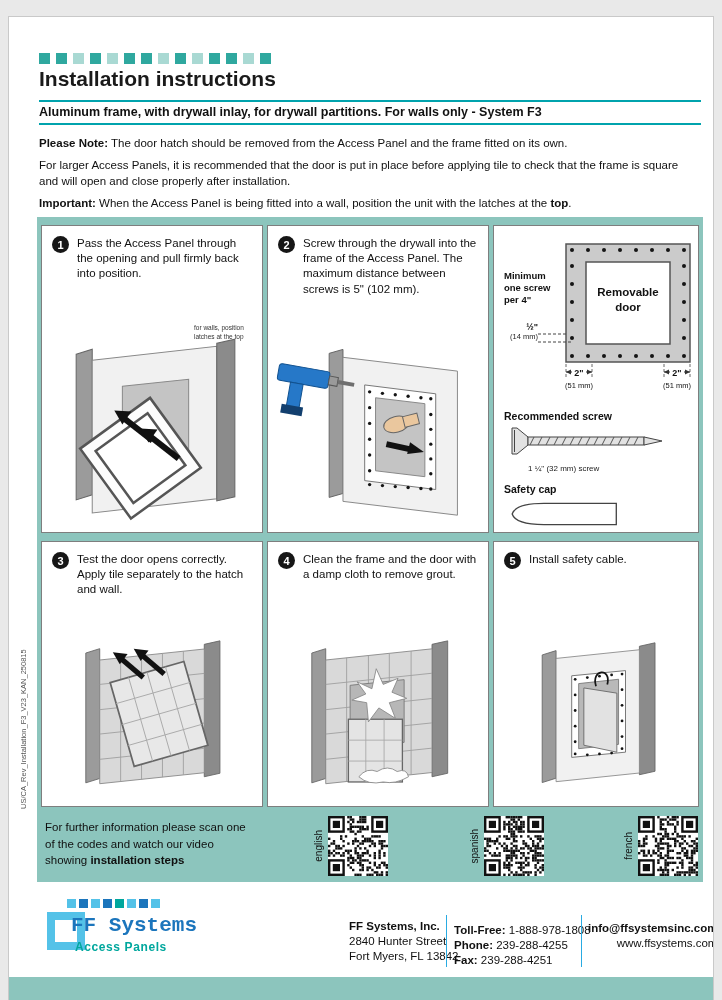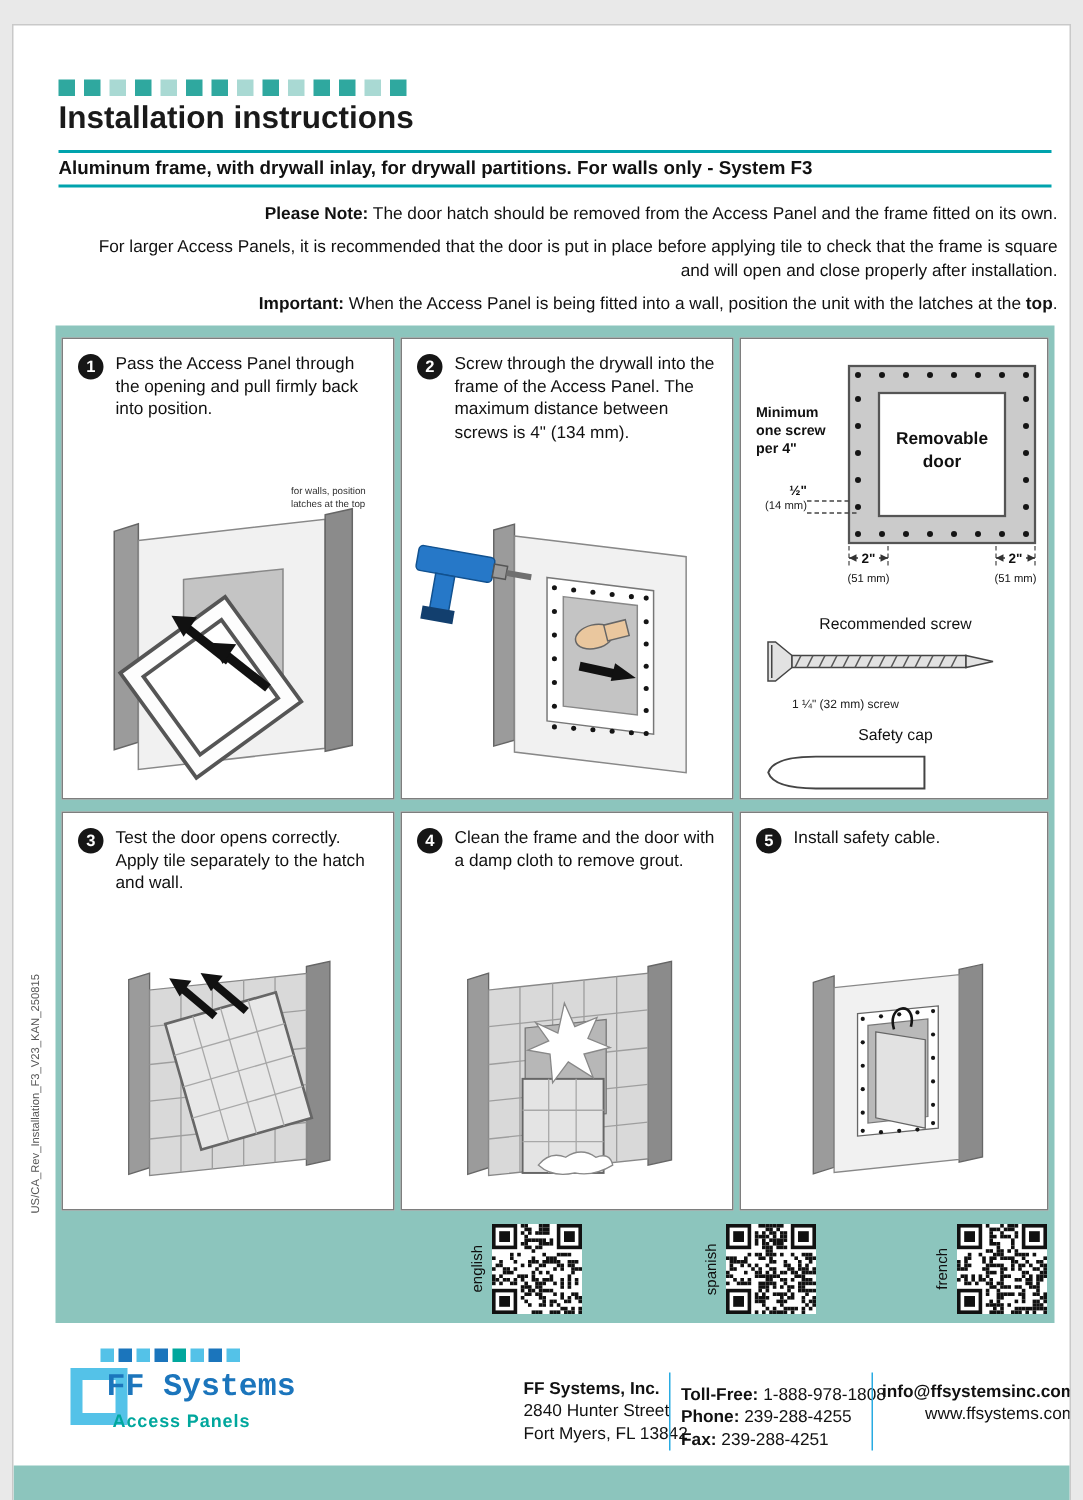--- a/index.html
+++ b/index.html
@@ -8,41 +8,41 @@
           border:1px solid #c9c9c9; overflow:hidden; margin:16px auto; }
 
   
   .top-squares { position:absolute; left:30px; top:36px; display:flex; gap:6px; }
   .sq { width:11px; height:11px; }
   .sq.a { background:#2fa89f; } .sq.b { background:#a9d9d3; }
   .title { position:absolute; left:30px; top:50px; font-size:21px; font-weight:bold; color:#1a1a1a; }
   .rule { position:absolute; left:30px; width:662px; height:2px; background:#00a3ad; }
   .r1 { top:83px; } .r2 { top:106px; }
   .subtitle { position:absolute; left:30px; top:88px; font-size:12.5px; font-weight:bold; color:#111; }
-  .notes { position:absolute; left:44px; top:118px; width:652px; font-size:11.5px; color:#111; line-height:1.4;text-align:right; }
+  .notes { position:absolute; left:30px; top:118px; width:652px; font-size:11.5px; color:#111; line-height:1.4; }
   .notes p { margin-bottom:6px; }
 
   
   .teal { position:absolute; left:28px; top:200px; width:666px; height:665px; background:#8cc5bd; }
   .panel { position:absolute; background:#fff; border:1px solid #7e7e7e; }
   .step-head { display:flex; gap:8px; padding:10px 10px 4px 10px; }
   .badge { width:17px; height:17px; border-radius:50%; background:#161616; color:#fff;
            font-size:11px; font-weight:bold; display:flex; align-items:center; justify-content:center; flex:none; }
   .step-text { font-size:11.5px; line-height:1.32; color:#111; }
   .illus { position:absolute; left:0; right:0; bottom:4px; display:flex; justify-content:center; }
   .annotation { position:absolute; right:10px; top:98px; width:58px; font-size:6.5px; color:#333; line-height:1.35; }
 
   
   .detail-panel { padding:8px; }
   .diagram-wrap { position:relative; height:166px; }
   .diagram-svg { position:absolute; left:0; top:4px; }
   .min-label { position:absolute; left:2px; top:36px; width:58px; font-size:9.5px; font-weight:bold; line-height:1.25; color:#111; }
   .half-label { position:absolute; left:4px; top:88px; width:32px; font-size:9px; font-weight:bold; text-align:right; color:#111; }
   .half-label .mm { font-size:7.5px; font-weight:normal; color:#222; }
-  .blk-title { font-size:10.5px; font-weight:normal; color:#111; margin:10px 0 4px 2px;text-align:center; }
+  .blk-title { font-size:10.5px; font-weight:bold; color:#111; margin:10px 0 4px 2px; }
   .screw-size { font-size:8px; color:#222; margin-left:26px; }
   svg text { font-family:"Liberation Sans", sans-serif; fill:#111; }
 
   
   .strip { position:absolute; left:4px; top:598px; width:658px; height:62px; }
   .strip-text { position:absolute; left:4px; top:4px; font-size:11.5px; color:#101010; line-height:1.45; }
   .qr-group { position:absolute; top:1px; display:flex; align-items:center; gap:4px; }
   .qr-label { writing-mode:vertical-rl; transform:rotate(180deg); font-size:10px; color:#101010; }
   .qr { width:60px; height:60px; background:#fff; }
 
@@ -126,21 +126,21 @@
             <line x1="132" y1="156" x2="104" y2="134" stroke="#111" stroke-width="6"></line>
             <polygon points="94,126 111,127 102,140"></polygon>
           </g>
         </svg>
       </div>
     </div>
 
     <div class="panel" style="left:230px;top:8px;width:222px;height:308px">
       <div class="step-head">
         <div class="badge">2</div>
-        <div class="step-text">Screw through the drywall into the frame of the Access Panel. The maximum distance between screws is 4" (134 mm).</div>
+        <div class="step-text">Screw through the drywall into the frame of the Access Panel. The maximum distance between screws is 5" (102 mm).</div>
       </div>
       <div class="illus">
         <svg width="213" height="222" viewBox="0 0 212 225">
           <polygon points="56,48 70,44 70,190 56,194" fill="#9b9b9b" stroke="#666"></polygon>
           <polygon points="70,52 186,66 186,212 70,198" fill="#f1f1f1" stroke="#888"></polygon>
           <polygon points="92,80 164,89 164,186 92,177" fill="#fff" stroke="#777"></polygon>
           <polygon points="103,93 153,99 153,173 103,167" fill="#c4c4c4" stroke="#888"></polygon>
           <g fill="#151515">
             <circle cx="97" cy="87" r="1.7"></circle>
               <circle cx="110" cy="88.5" r="1.7"></circle>
@@ -387,20 +387,25 @@
               <circle cx="124" cy="79" r="1.6"></circle>
             <circle cx="96" cy="171" r="1.6"></circle>
               <circle cx="110" cy="170" r="1.6"></circle>
               <circle cx="124" cy="169" r="1.6"></circle>
           </g>
         </svg>
       </div>
     </div>
 
     <div class="strip">
+      <div class="strip-text">
+        <div>For further information please scan one</div>
+        <div>of the codes and watch our video</div>
+        <div><span>showing</span> <b>installation steps</b></div>
+      </div>
       <div class="qr-group" style="left:272px">
         <span class="qr-label">english</span>
         <div class="qr"><svg width="60" height="60" viewBox="0 0 60 60">
               <rect width="60" height="60" fill="#fff"></rect>
               <rect x="19.2" y="0" width="2.4" height="2.4" fill="#111"></rect>
               <rect x="21.599999999999998" y="0" width="2.4" height="2.4" fill="#111"></rect>
               <rect x="31.2" y="0" width="2.4" height="2.4" fill="#111"></rect>
               <rect x="33.6" y="0" width="2.4" height="2.4" fill="#111"></rect>
               <rect x="36" y="0" width="2.4" height="2.4" fill="#111"></rect>
               <rect x="21.599999999999998" y="2.4" width="2.4" height="2.4" fill="#111"></rect>

